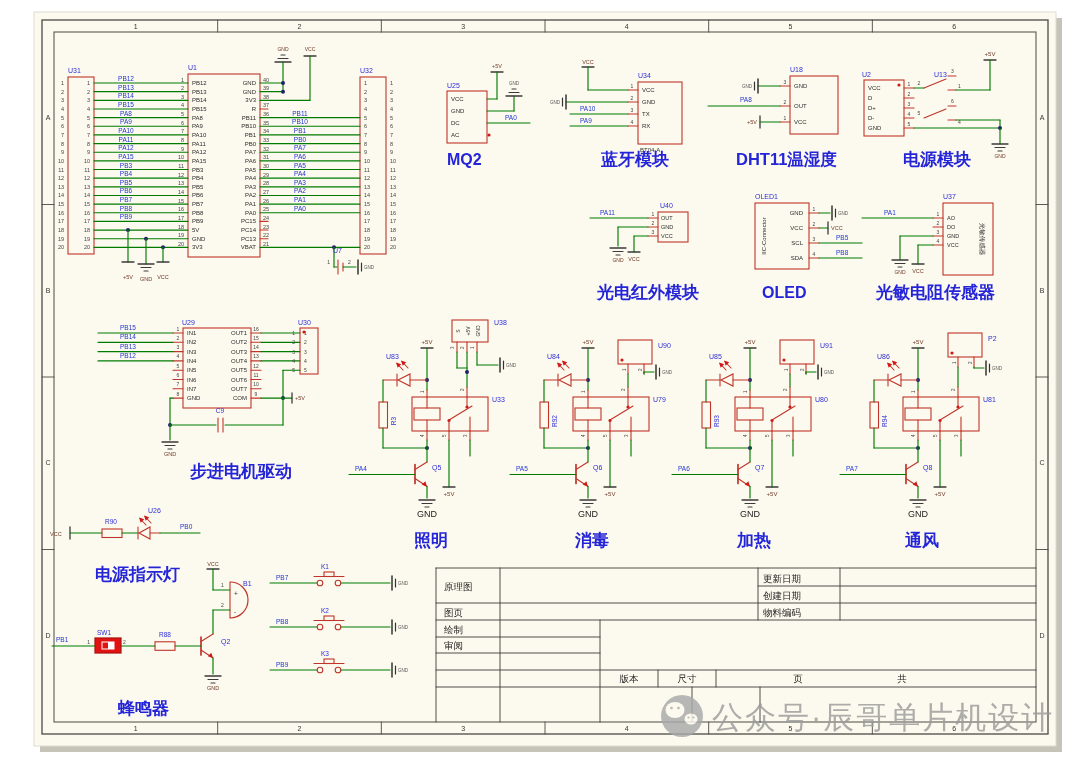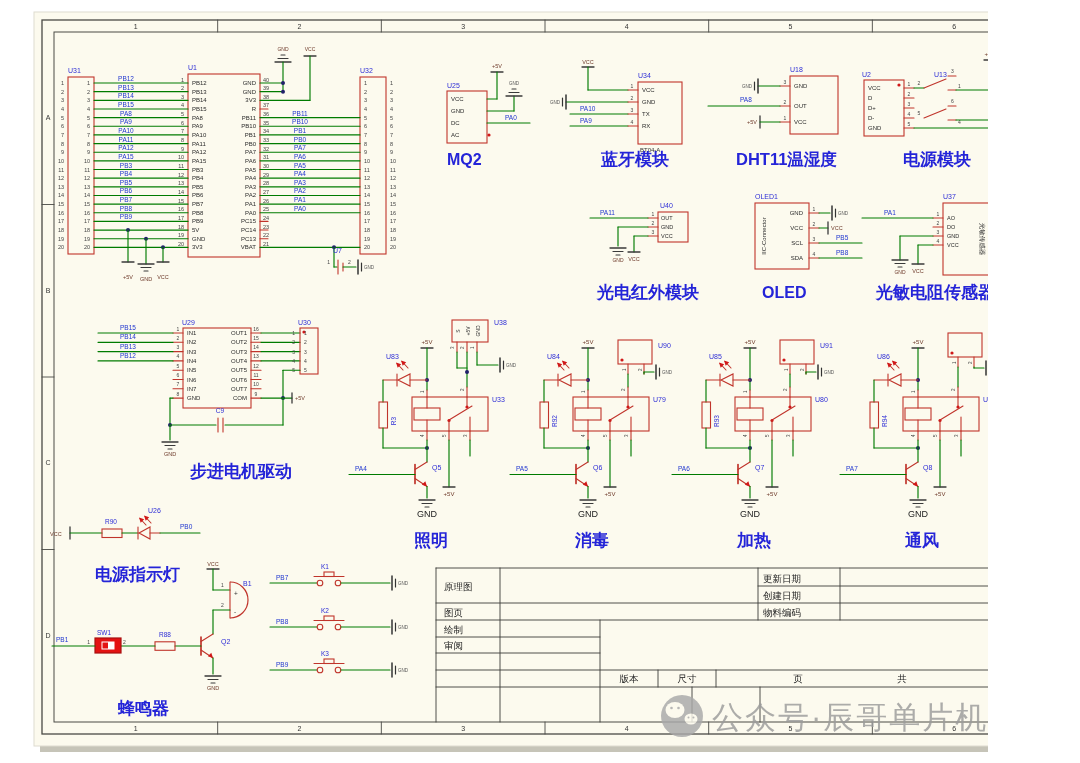--- a/index.html
+++ b/index.html
@@ -1,16 +1,16 @@
 <!DOCTYPE html>
 <html><head>
 <meta charset="utf-8">
 <style>
   html,body{margin:0;padding:0;background:#ffffff;}
-  #page{position:relative;width:988px;height:763px;background:#ffffff;overflow:hidden;}
+  #page{position:relative;width:1080px;height:763px;background:#ffffff;overflow:hidden;border-radius:32px;}
   svg{position:absolute;left:0;top:0;}
   svg text{font-family:"Liberation Sans","DejaVu Sans",sans-serif;}
 </style>
 </head>
 <body>
 <div id="page">
 
 <svg id="s" width="1080" height="763" viewBox="0 0 1080 763">
       <g>
         <rect x="40" y="18" width="1022" height="734" stroke="none" fill="#c6c4b8" stroke-width="1.1"></rect>

